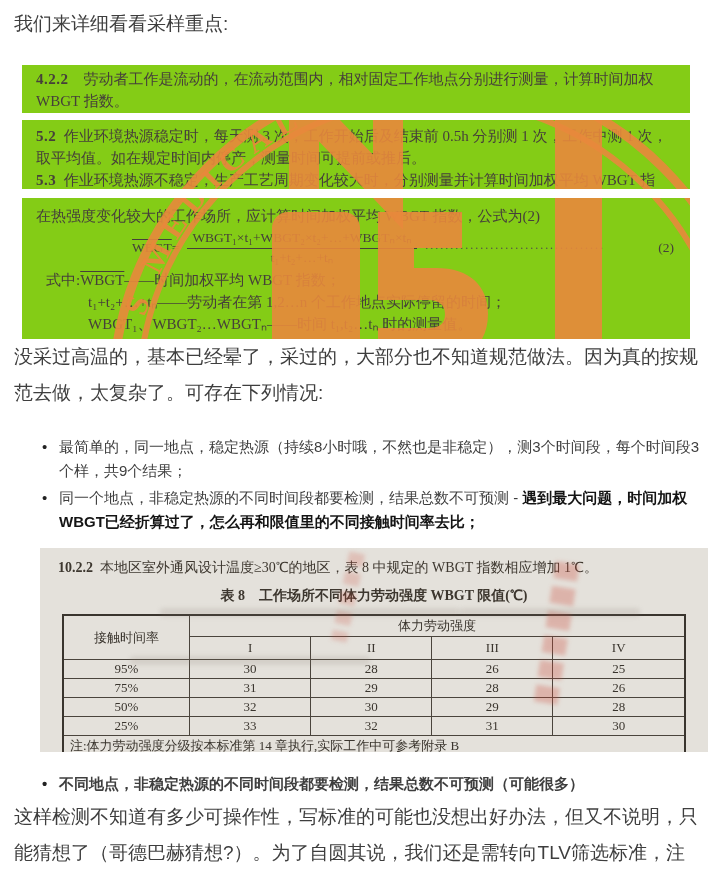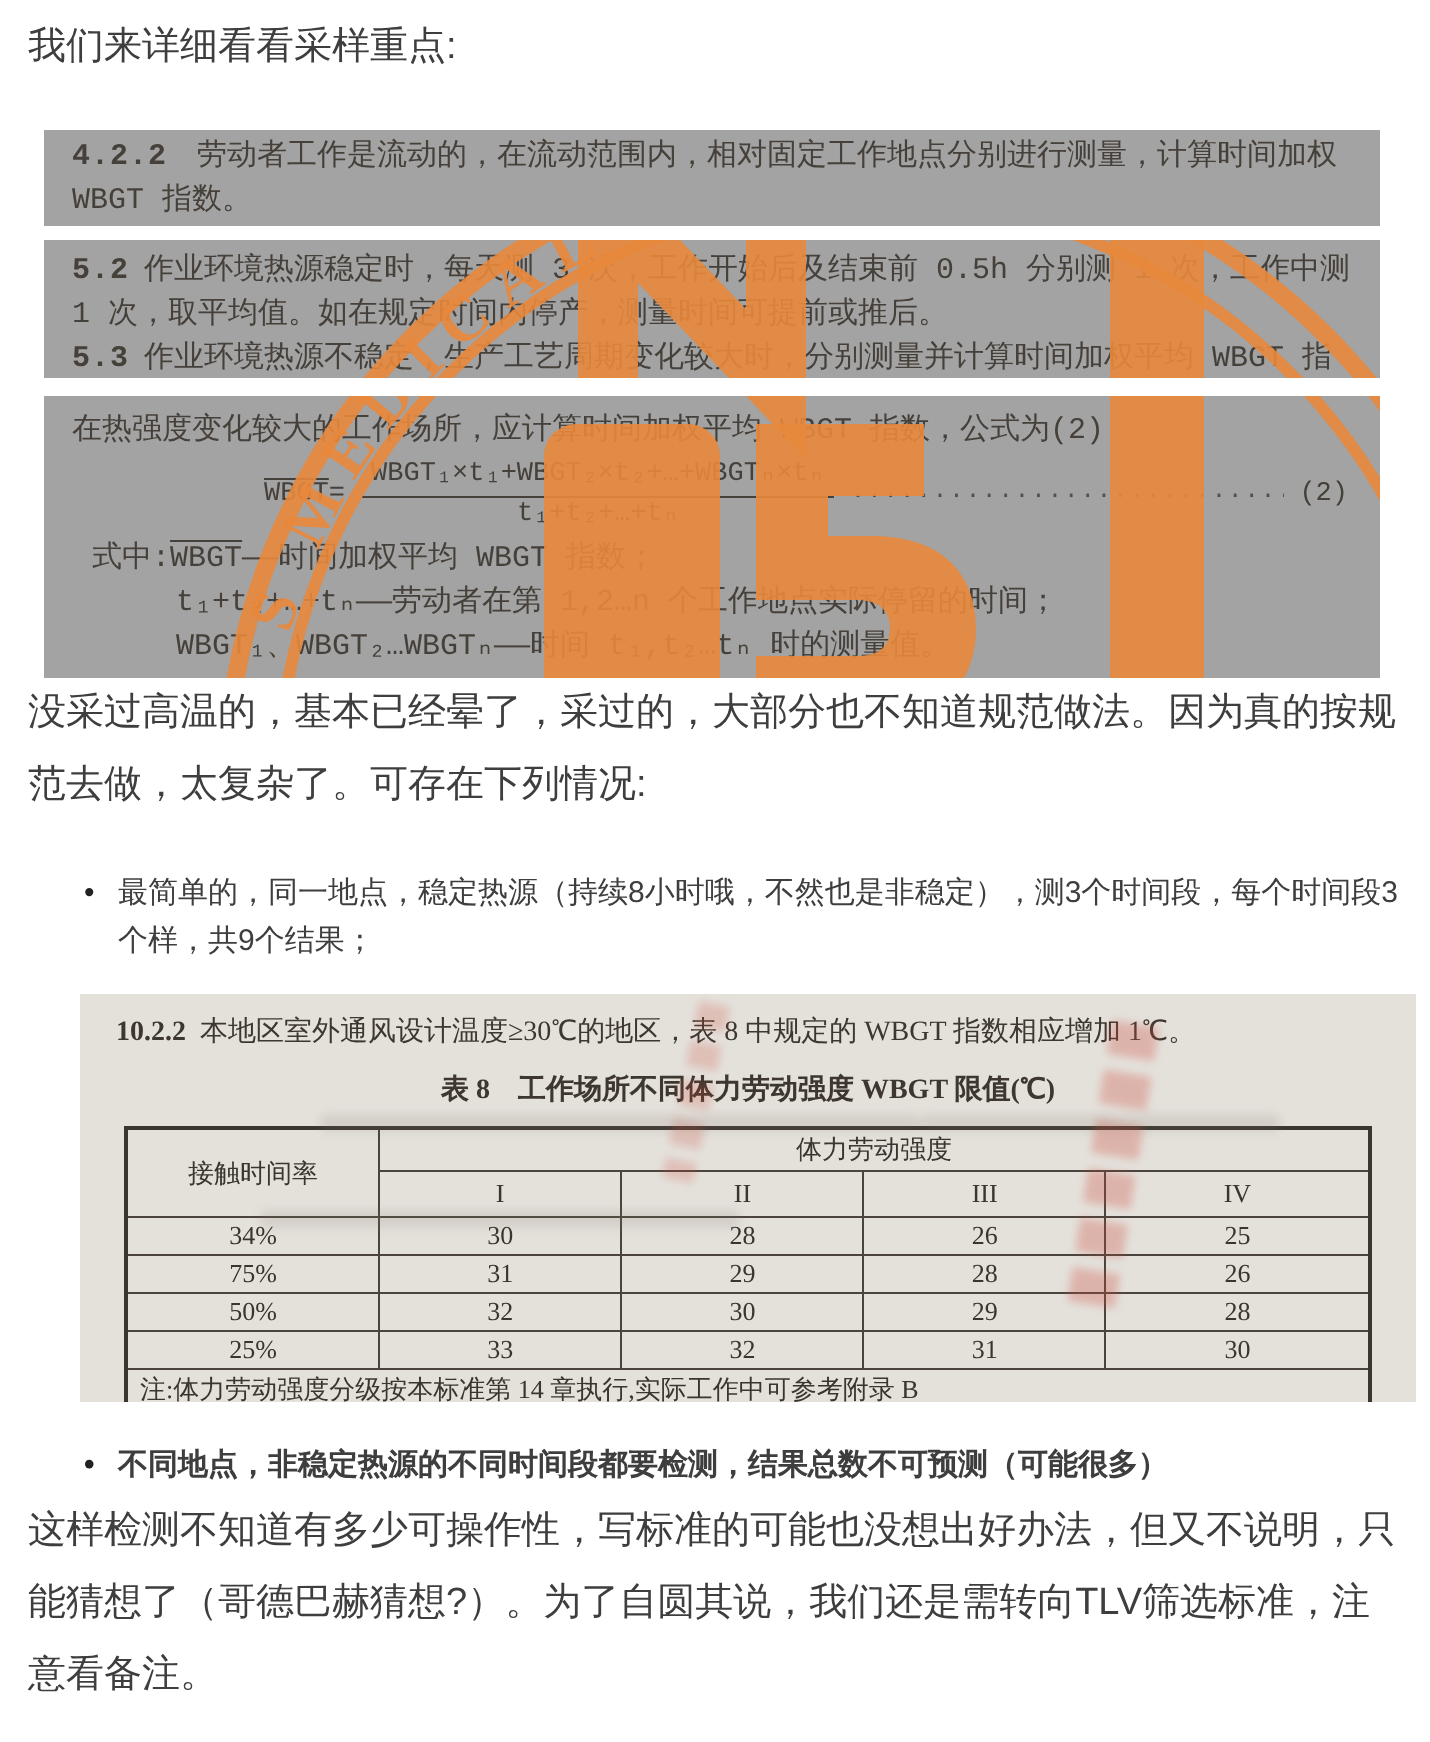--- a/index.html
+++ b/index.html
@@ -12,22 +12,22 @@
   .para-final{margin-top:16px;}
   strong{color:#141414;font-weight:bold;}
 
   ul.dots{list-style:none;margin:24px 0 0 0;padding:0 0 0 28px;}
   ul.dots2{margin-top:20px;font-weight:bold;}
   ul.dots li{position:relative;font-size:15px;line-height:1.6;padding-left:17px;margin:0 0 3px 0;}
   ul.dots li::before{content:"•";position:absolute;left:0;top:0;color:#222;font-size:15px;}
 
   
   .scan1{margin:23px 0 0 8px;width:668px;}
-  .scan-block{position:relative;overflow:hidden;background:#a3a3a3;box-sizing:border-box;
-              font-family:Liberation Mono, monospace;color:#46403a;font-size:15px;line-height:22px;
+  .scan-block{position:relative;overflow:hidden;background:#84cc16;box-sizing:border-box;
+              font-family:Liberation Serif, serif;color:#46403a;font-size:15px;line-height:22px;
               padding:3px 14px;}
   .scan-block .cl-num{font-weight:bold;letter-spacing:.5px;}
   .b1{height:48px;}
   .b2{height:69px;margin-top:7px;padding-top:5px;}
   .b3{height:141px;margin-top:9px;padding-top:7px;}
 
   .f-row{display:flex;align-items:center;gap:8px;margin:3px 0 2px 96px;font-size:13.5px;line-height:1.25;}
   .ol{text-decoration:overline;}
   .frac{display:inline-block;text-align:center;}
   .frac .num{display:block;border-bottom:1px solid #46403a;padding:0 5px 1px 5px;}
@@ -126,20 +126,21 @@
       <svg class="stamp-svg st-b3" viewBox="0 0 668 470">
           <use href="#stamp-sym"></use>
         </svg>
     </div>
   </figure>
 
   <p class="body-text para1">没采过高温的，基本已经晕了，采过的，大部分也不知道规范做法。因为真的按规范去做，太复杂了。可存在下列情况:</p>
 
   <ul class="dots">
     <li><span>最简单的，同一地点，稳定热源（持续8小时哦，不然也是非稳定），测3个时间段，每个时间段3个样，共9个结果；</span></li>
+    <li><span>同一个地点，非稳定热源的不同时间段都要检测，结果总数不可预测 - </span><strong>遇到最大问题，时间加权WBGT已经折算过了，怎么再和限值里的不同接触时间率去比；</strong></li>
   </ul>
 
   <figure class="scan2">
     <div class="red-wm"></div>
     <div class="red-wm2"></div>
     <div class="smudge sm1"></div>
     <div class="smudge sm2"></div>
     <div class="smudge sm3"></div>
 
     <div class="clause">
@@ -153,21 +154,21 @@
         <td class="rate-col" rowspan="2">接触时间率</td>
         <td colspan="4">体力劳动强度</td>
       </tr>
       <tr class="hdr2">
         <td>I</td>
         <td>II</td>
         <td>III</td>
         <td>IV</td>
       </tr>
       <tr>
-        <td>34%</td>
+        <td>95%</td>
         <td>30</td>
         <td>28</td>
         <td>26</td>
         <td>25</td>
       </tr>
       <tr>
         <td>75%</td>
         <td>31</td>
         <td>29</td>
         <td>28</td>

